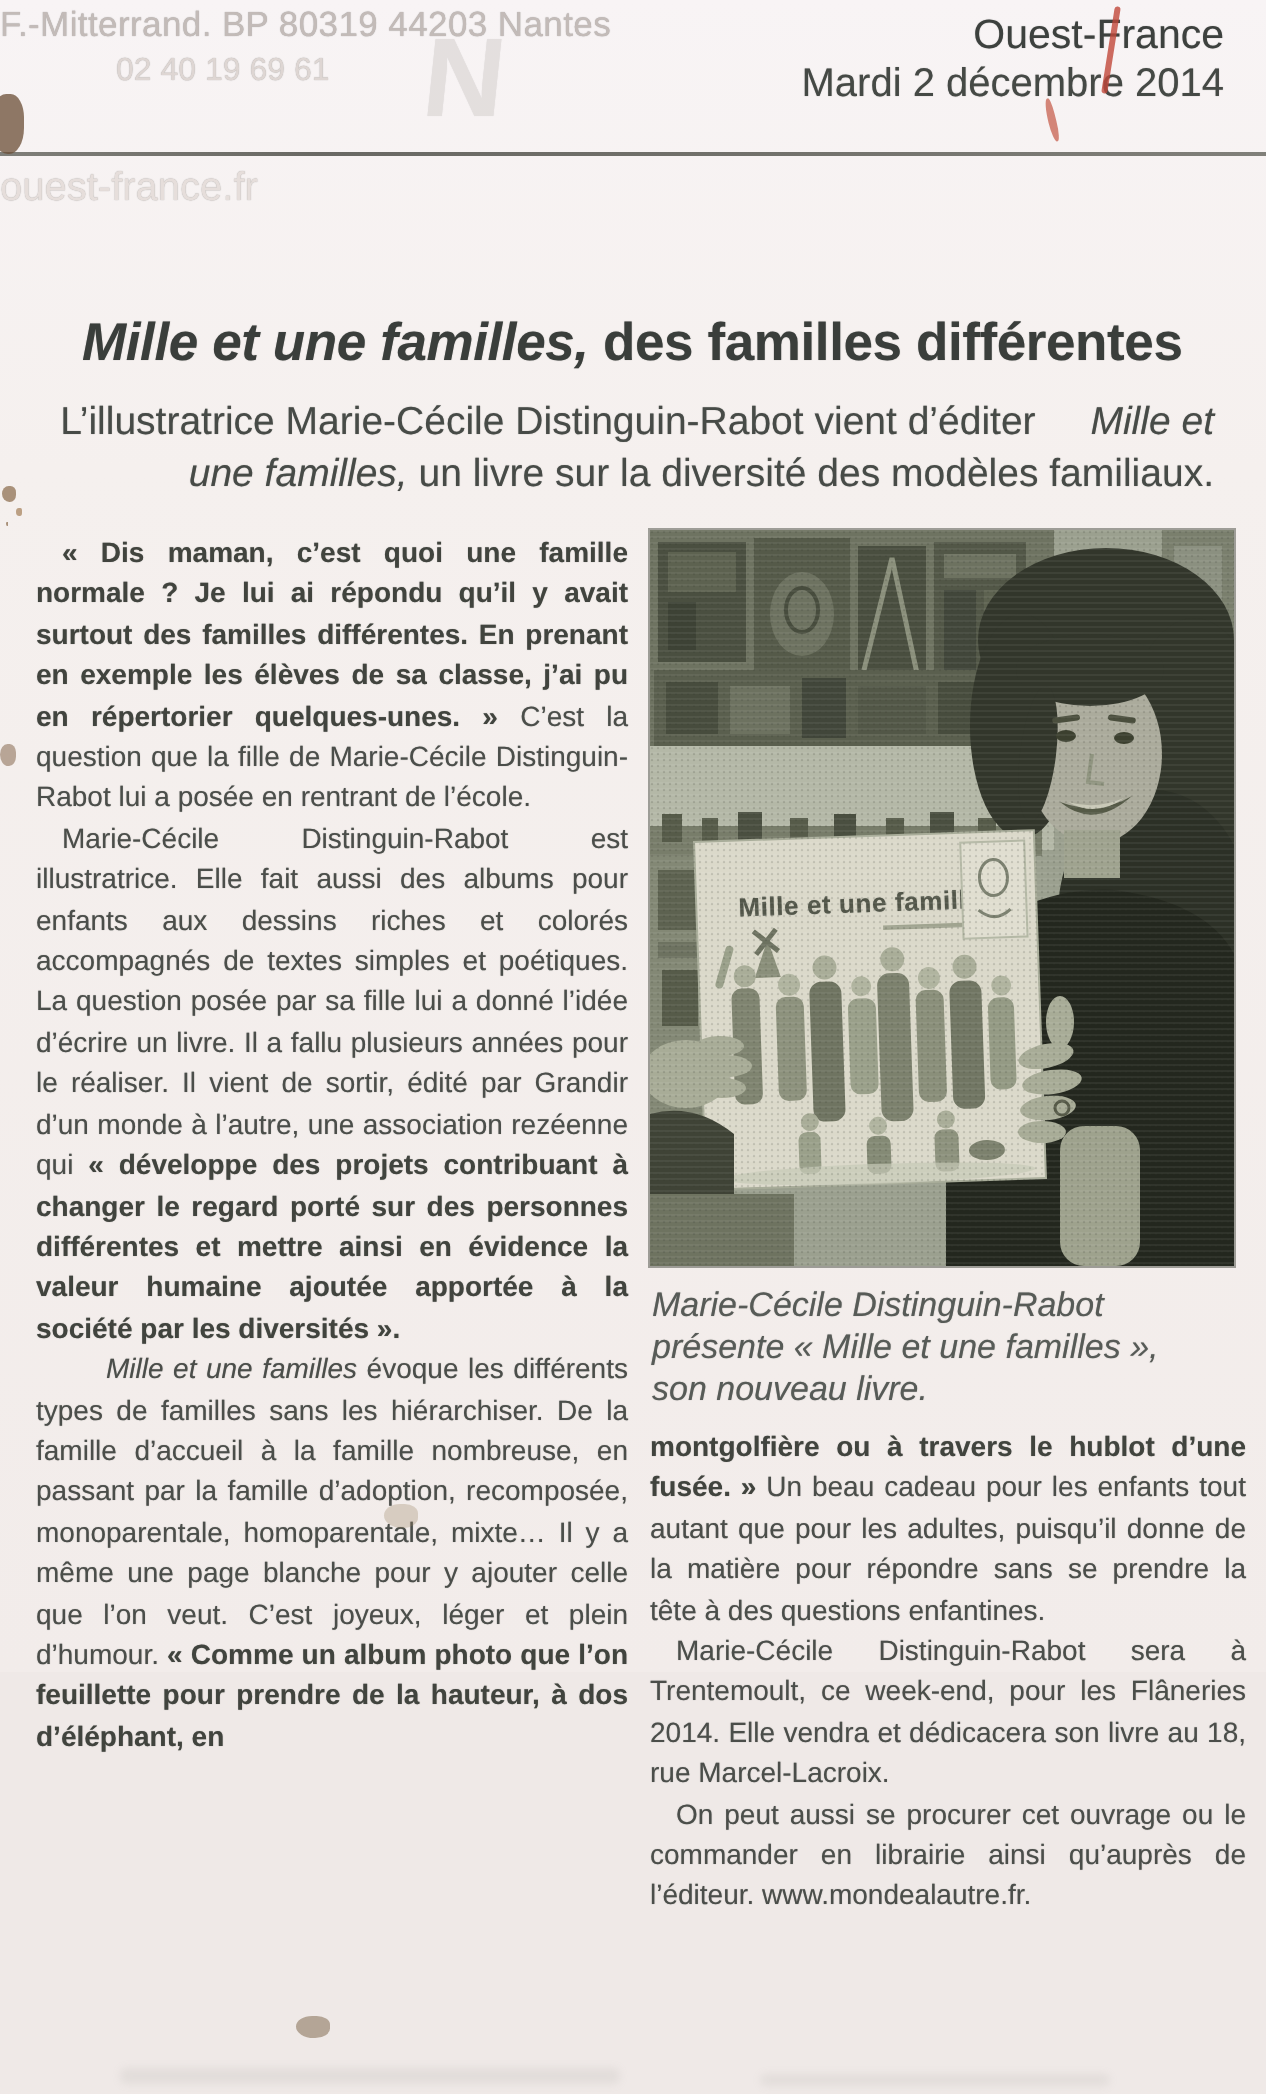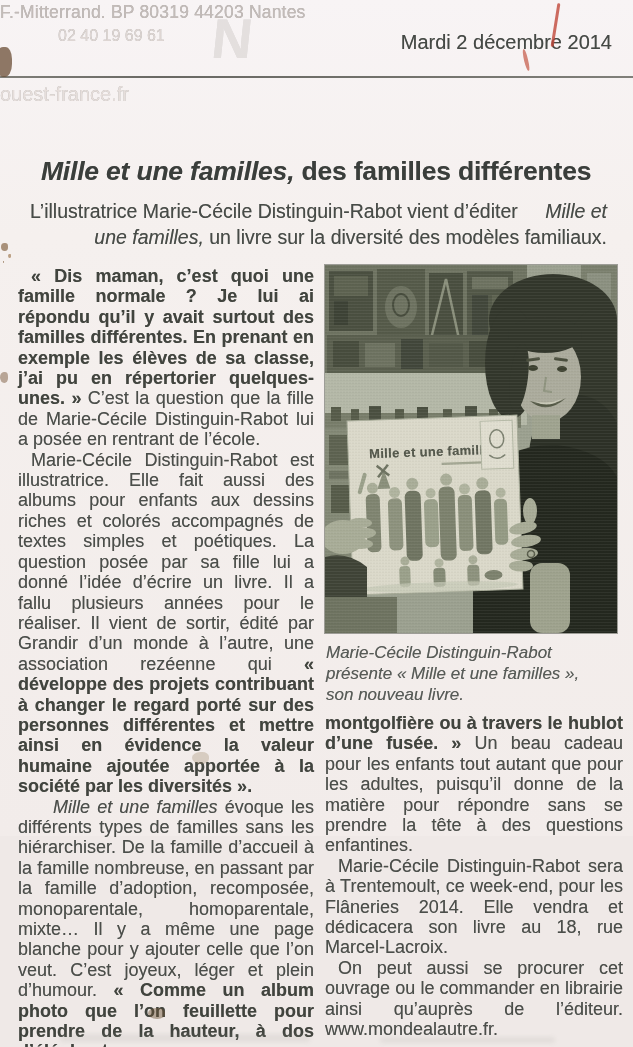--- a/index.html
+++ b/index.html
@@ -63,21 +63,21 @@
   .headline .b{color:#3a3e3b;}
   .subhead{
     position:absolute;left:19px;top:199px;width:588px;margin:0;
     font-size:19.5px;line-height:25.5px;color:#474b47;text-align:right;
   }
 
   
   .col-left{position:absolute;left:18px;top:266px;width:296px;}
   .col-right{position:absolute;left:325px;top:265px;width:298px;}
   .para{
-    margin:0;font-size:18px;line-height:20.4px;
+    margin:0;font-size:14px;line-height:20.4px;
     text-align:justify;color:#4b4e4a;
   }
   .para.indent{text-indent:13px;}
 
   
   .photo-wrap{
     position:relative;width:292px;height:368px;
     box-shadow:0 0 0 1px rgba(85,90,80,.55);
     overflow:hidden;background:#9ba08f;
   }
@@ -94,20 +94,21 @@
 </head>
 <body>
 
 <div class="page">
 
   <div class="faded faded-1">F.-Mitterrand. BP 80319 44203 Nantes</div>
   <div class="faded faded-2">02 40 19 69 61</div>
   <div class="faded faded-3">ouest-france.fr</div>
   <div class="watermark">N</div>
 
+  <div class="masthead-title">Ouest-France</div>
   <div class="masthead-date">Mardi 2 décembre 2014</div>
   <div class="red-slash"></div>
   <div class="red-mark"></div>
 
   <div class="rule"></div>
 
   <h1 class="headline"><span class="b i">Mille et une familles,</span><span class="b"> des familles différentes</span></h1>
   <p class="subhead"><span>L’illustratrice Marie-Cécile Distinguin-Rabot vient d’éditer </span><span class="i">Mille et une familles,</span><span> un livre sur la diversité des modèles familiaux.</span></p>
 
   <div class="col-left">

